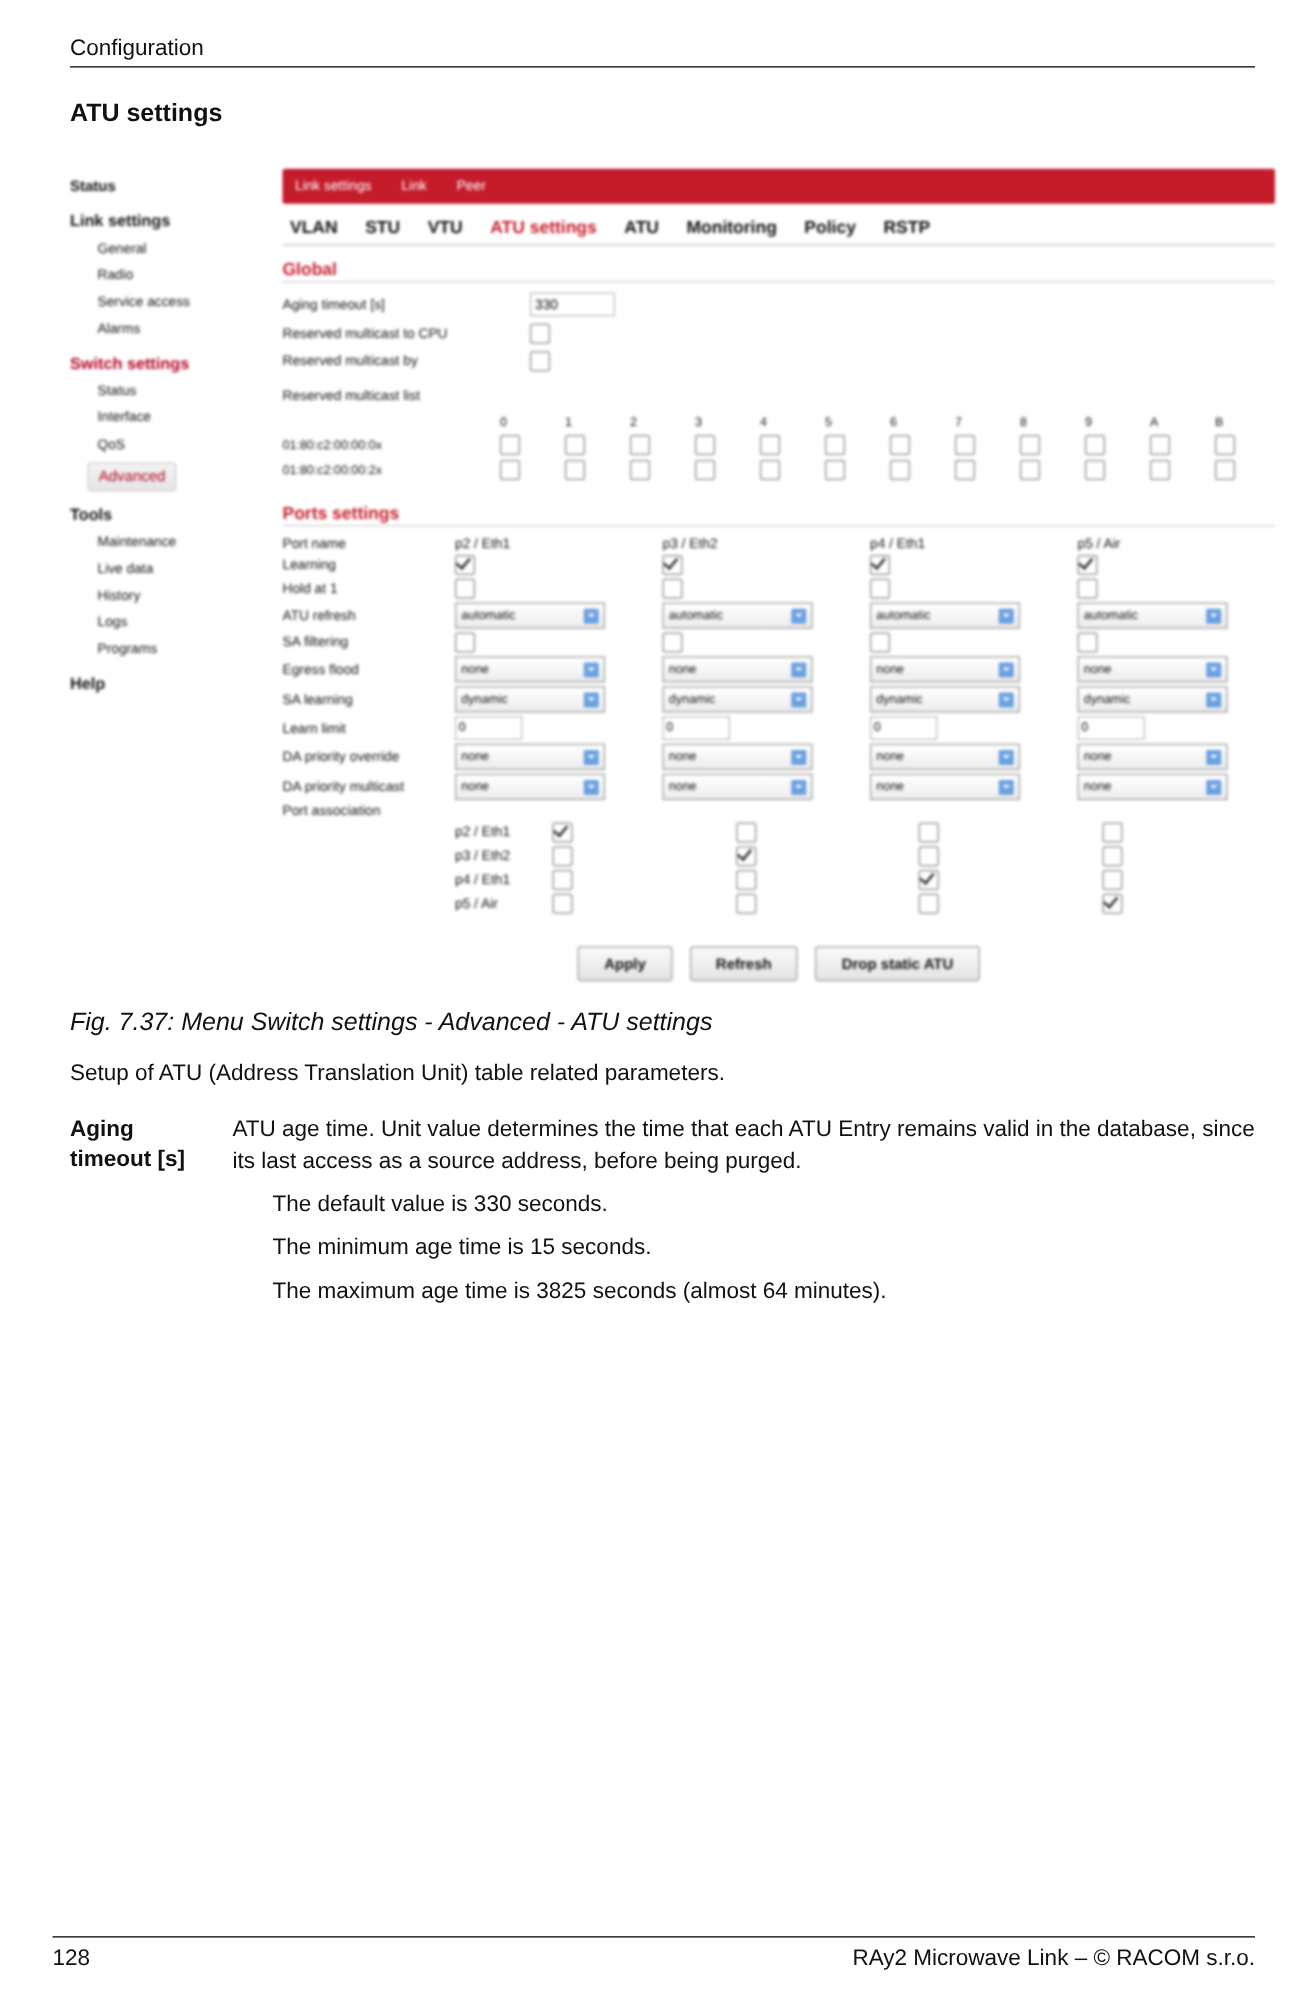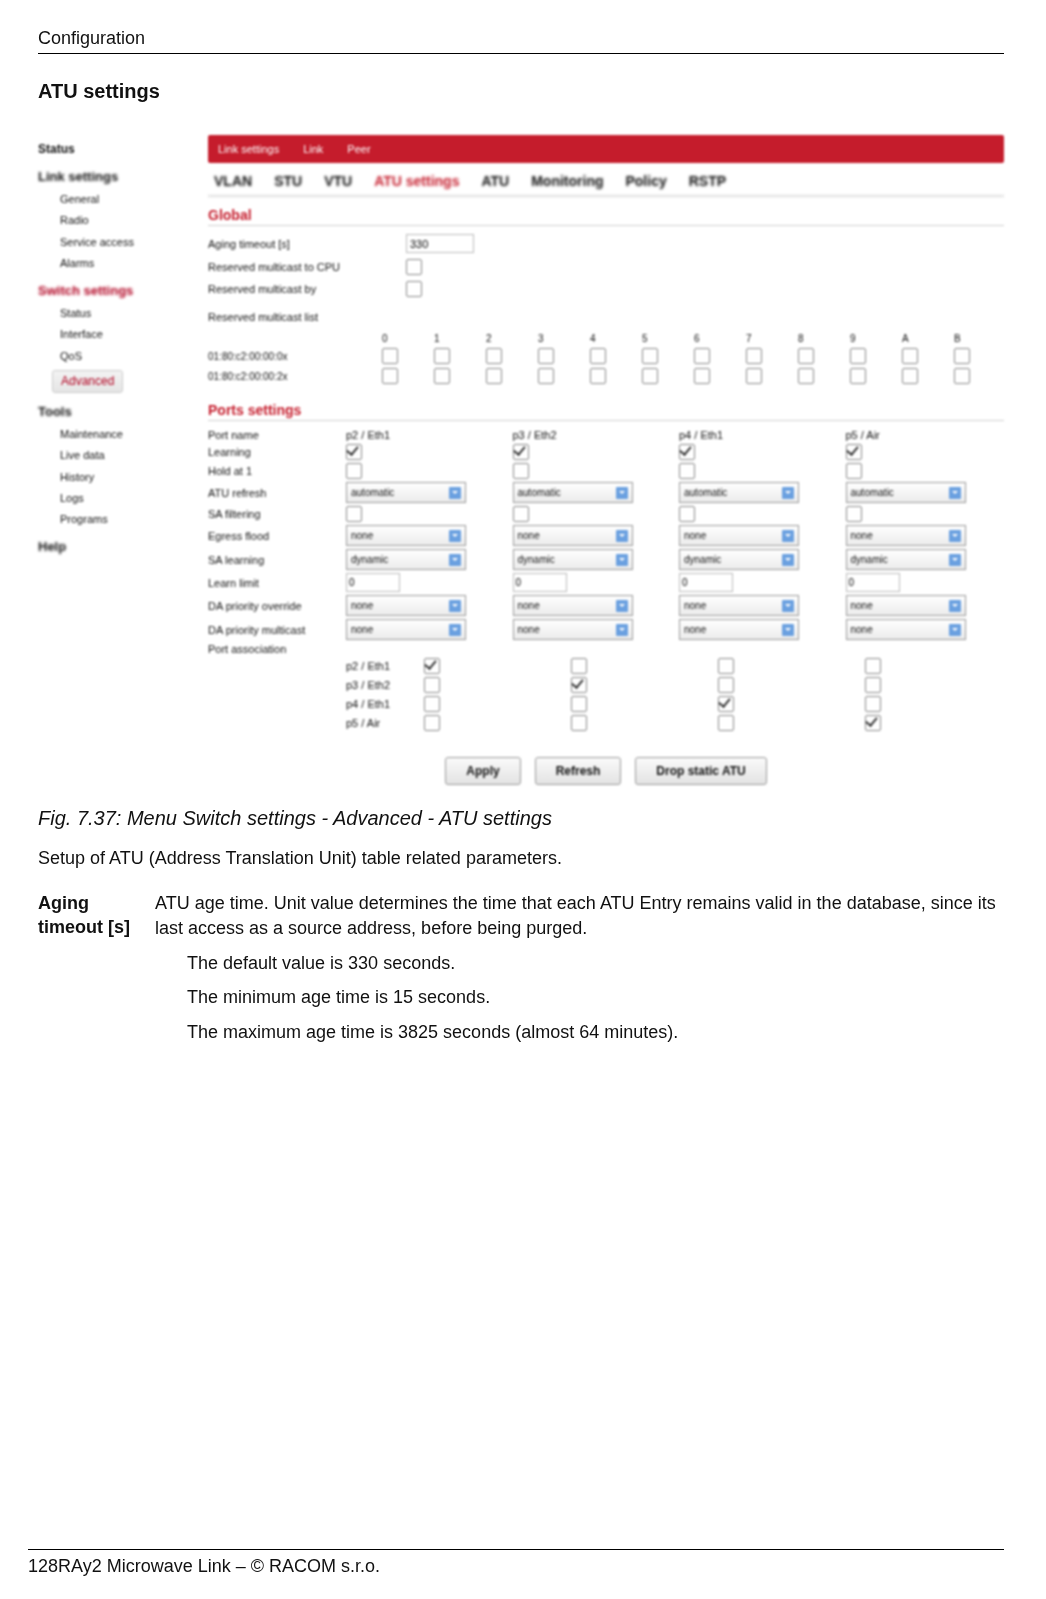--- a/index.html
+++ b/index.html
@@ -7,21 +7,21 @@
     padding: 0;
     background: #fff;
     font-family: Arial, Helvetica, sans-serif;
     color: #111;
   }
   .page {
     width: 1046px;
     min-height: 1599px;
     margin: 0 auto;
     box-sizing: border-box;
-    padding: 28px 42px 20px 38px;
+    padding: 28px 42px 20px 56px;
     position: relative;
   }
   .running-head {
     font-size: 18px;
     border-bottom: 1px solid #000;
     padding-bottom: 4px;
     margin-bottom: 26px;
   }
   .section-title {
     font-size: 20px;
@@ -202,30 +202,30 @@
   
   .caption {
     font-style: italic;
     font-size: 20px;
     margin: 18px 0 18px;
   }
   .intro {
     font-size: 18px;
     margin-bottom: 22px;
   }
-  .defblock { display:flex; align-items:flex-start; gap:5px; font-size:18px;}
+  .defblock { display:flex; align-items:flex-start; gap:18px; font-size:18px;}
   .defblock .term { flex:0 0 112px; font-weight:bold; line-height:1.35;}
   .defblock .desc { flex:1 1 auto; line-height:1.38;}
   .desc p { margin:0 0 10px; }
   .desc .indent { margin-left:32px; }
 
   .footer {
-    position:absolute; left:28px; right:42px; bottom:22px;
+    position:absolute; left:42px; right:42px; bottom:22px;
     border-top:1px solid #000; padding-top:6px;
-    display:flex; 
+    display:flex; justify-content:space-between;
     font-size:18px;
   }
 </style>
 </head>
 <body>
 
 <div class="page">
   <div class="running-head">Configuration</div>
   <div class="section-title">ATU settings</div>
 

